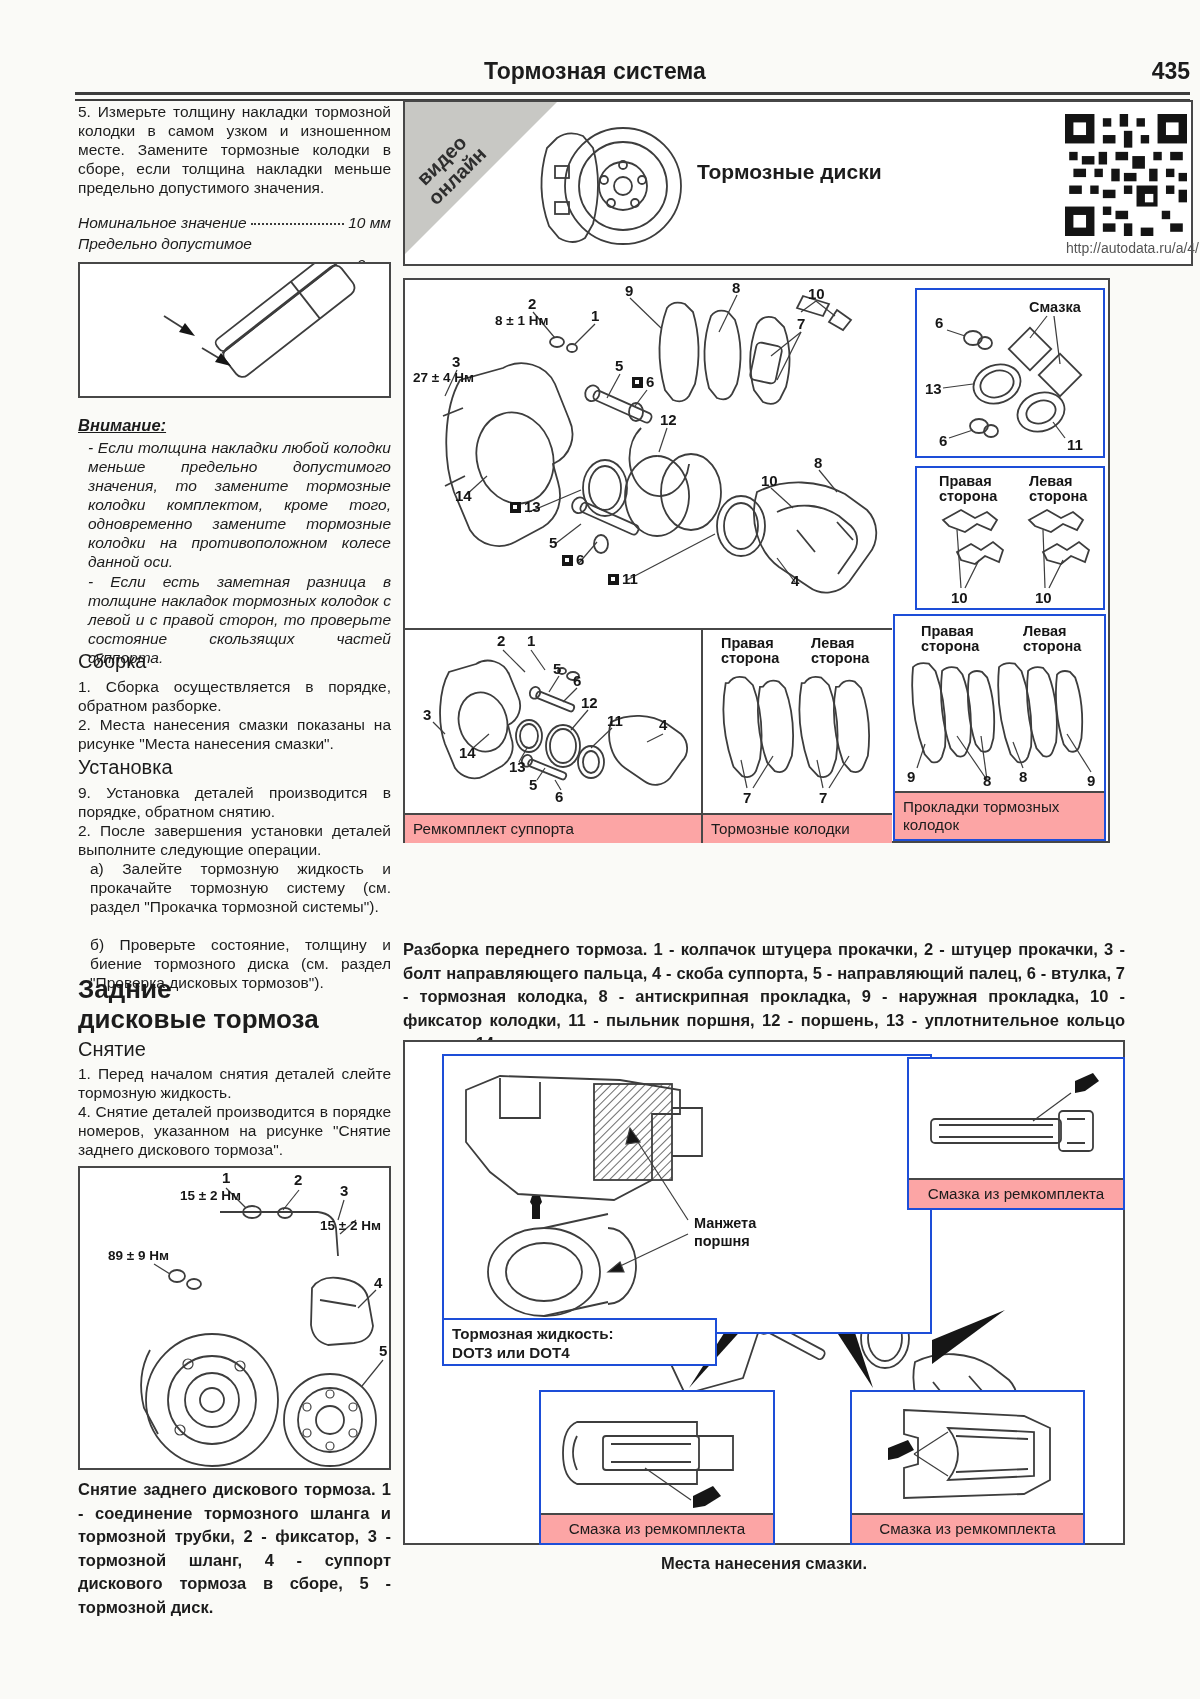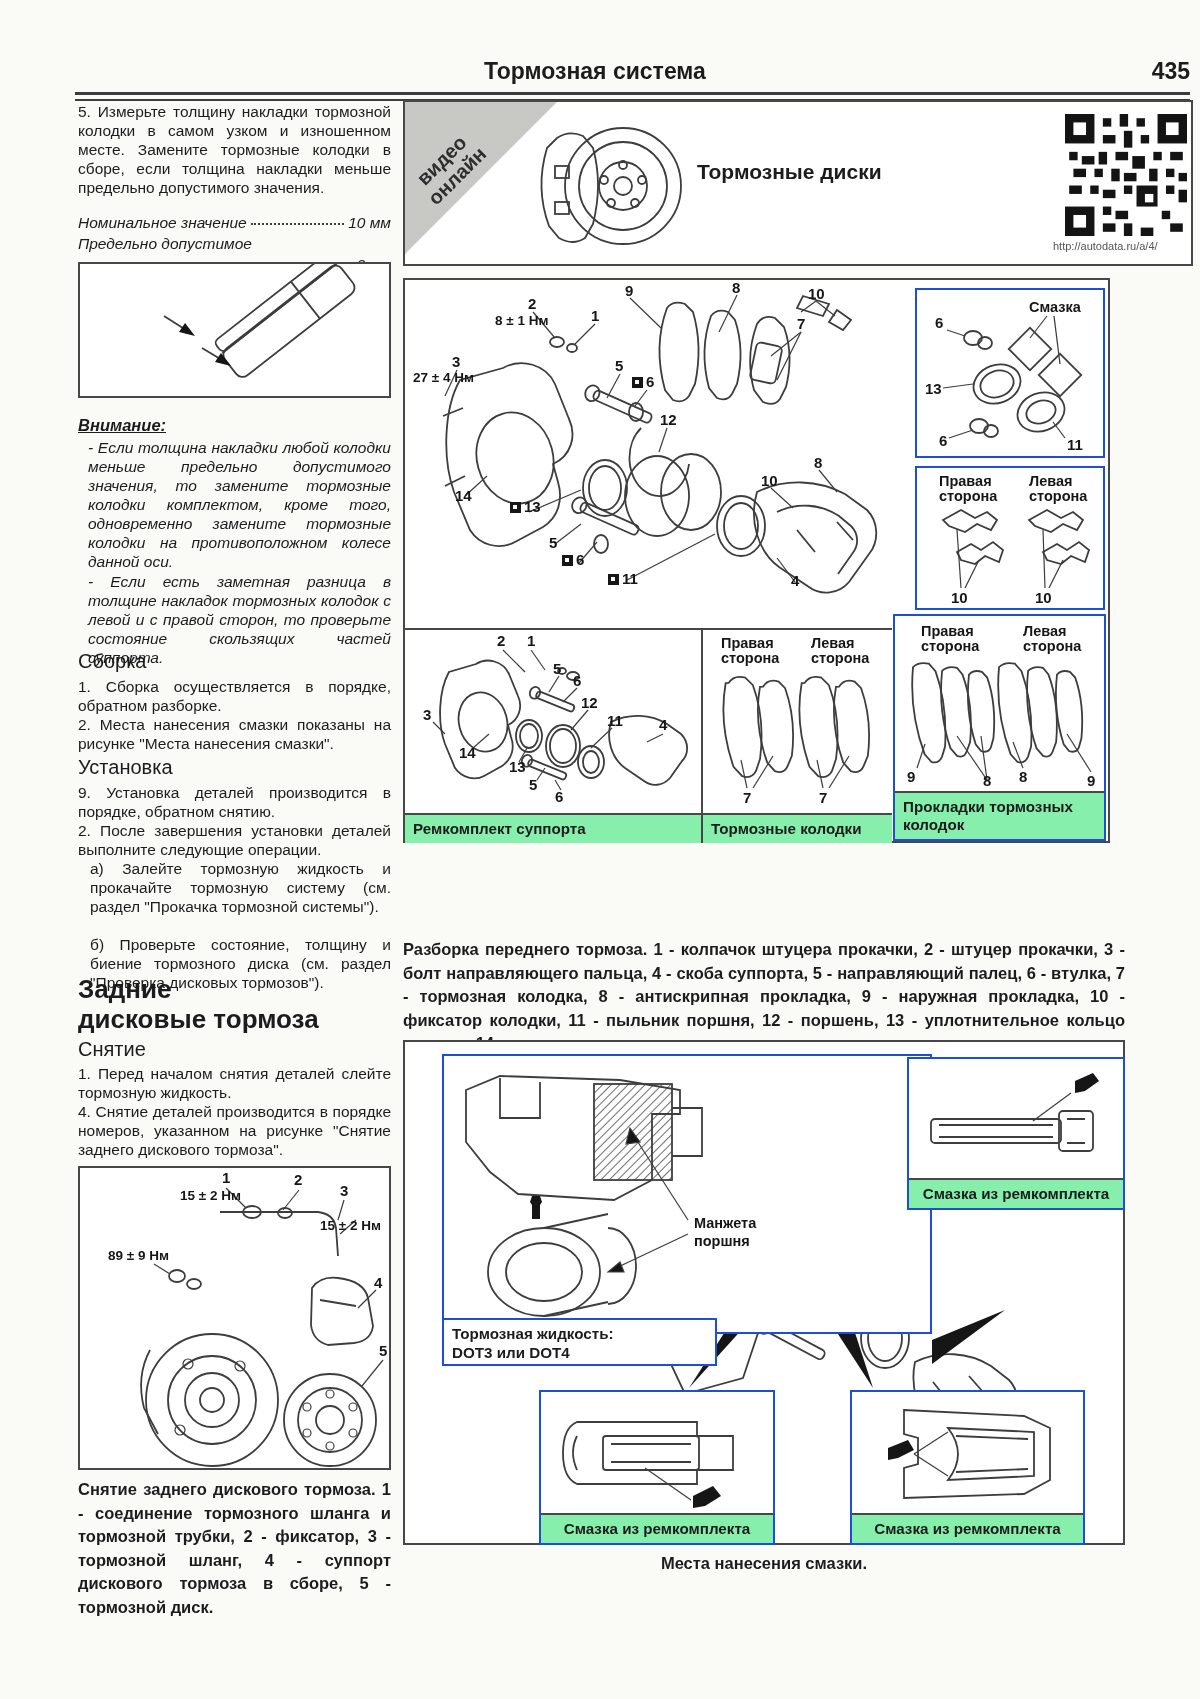--- a/index.html
+++ b/index.html
@@ -8,22 +8,22 @@
   .abs{position:absolute}
   .body-text{font-size:15.5px;line-height:19px;text-align:justify}
   .it{font-style:italic}
   .b{font-weight:bold}
   .h-small{font-size:20px;font-weight:normal}
   .h-big{font-size:26px;font-weight:bold}
   .fig{position:absolute;background:#fff;border:2px solid #474747;box-sizing:border-box}
   .caption{position:absolute;font-weight:bold;font-size:16.5px;line-height:23.5px;text-align:justify}
   .spec{display:flex;align-items:baseline;font-style:italic;font-size:15.5px;line-height:21px}
   .dots{flex:1;border-bottom:2px dotted #3a3a3a;margin:0 4px;transform:translateY(-3px)}
-  .label-cell{position:absolute;left:0;right:0;bottom:0;border-top:2px solid #474747;background:#86efac;
-      font-weight:bold;font-size:15.2px;line-height:18px;padding:5px 8px;box-sizing:border-box}
+  .label-cell{position:absolute;left:0;right:0;bottom:0;border-top:2px solid #474747;background:#fca5a5;
+      font-weight:normal;font-size:15.2px;line-height:18px;padding:5px 8px;box-sizing:border-box}
   .subbox{position:absolute;background:#fff;border:2px solid #1d4ed8;box-sizing:border-box}
   svg{display:block}
   svg text{font-family:"Liberation Sans",sans-serif;font-weight:bold;font-size:15px;fill:#161616}
   svg text.tq{font-size:13.5px}
   svg text.hd{font-size:14.5px}
   .ln{stroke:#3d3d3d;stroke-width:1.2;fill:none}
   .ln2{stroke:#3d3d3d;stroke-width:1.8;fill:none}
   .fill-dark{fill:#161616}
   .banner-tri{position:absolute;left:0;top:0;width:0;height:0;
       border-top:152px solid #c8c8c4;border-right:152px solid transparent}
@@ -206,21 +206,21 @@
         <rect x="27" y="18" width="2" height="3"></rect>
       <rect x="9" y="22" width="2" height="2"></rect>
         <rect x="12" y="23" width="3" height="2"></rect>
         <rect x="23" y="23" width="2" height="2"></rect>
       <rect x="9" y="26" width="3" height="2"></rect>
         <rect x="14" y="26" width="2" height="3"></rect>
         <rect x="18" y="27" width="3" height="2"></rect>
       <rect x="25" y="26" width="3" height="2"></rect>
     </g>
   </svg>
-  <div class="abs" style="left:648px;top:138px;width:146px;text-align:left;font-size:11px;color:#555">http://autodata.ru/a/4/</div>
+  <div class="abs" style="left:648px;top:138px;width:146px;text-align:right;font-size:14px;color:#555">http://autodata.ru/a/4/</div>
 </div>
 
 <div class="fig" style="left:403px;top:278px;width:707px;height:565px">
 
   <svg width="508" height="346" viewBox="0 0 508 346" style="position:absolute;left:0;top:0">
     <g class="ln2">
       <path d="M55,100 c-16,28 -18,78 -6,112 l16,38 c10,16 30,20 45,12 l28,-15 c16,-10 20,-28 15,-45 l-5,-18 c18,-8 24,-28 16,-45 l-14,-35 c-9,-20 -34,-26 -52,-16 z"></path>
       <ellipse cx="110" cy="178" rx="38" ry="46" transform="rotate(-15 110 178)"></ellipse>
       <path d="M58,128 l-20,8 m22,60 l-20,10"></path>
       <ellipse cx="152" cy="62" rx="7" ry="5"></ellipse>

